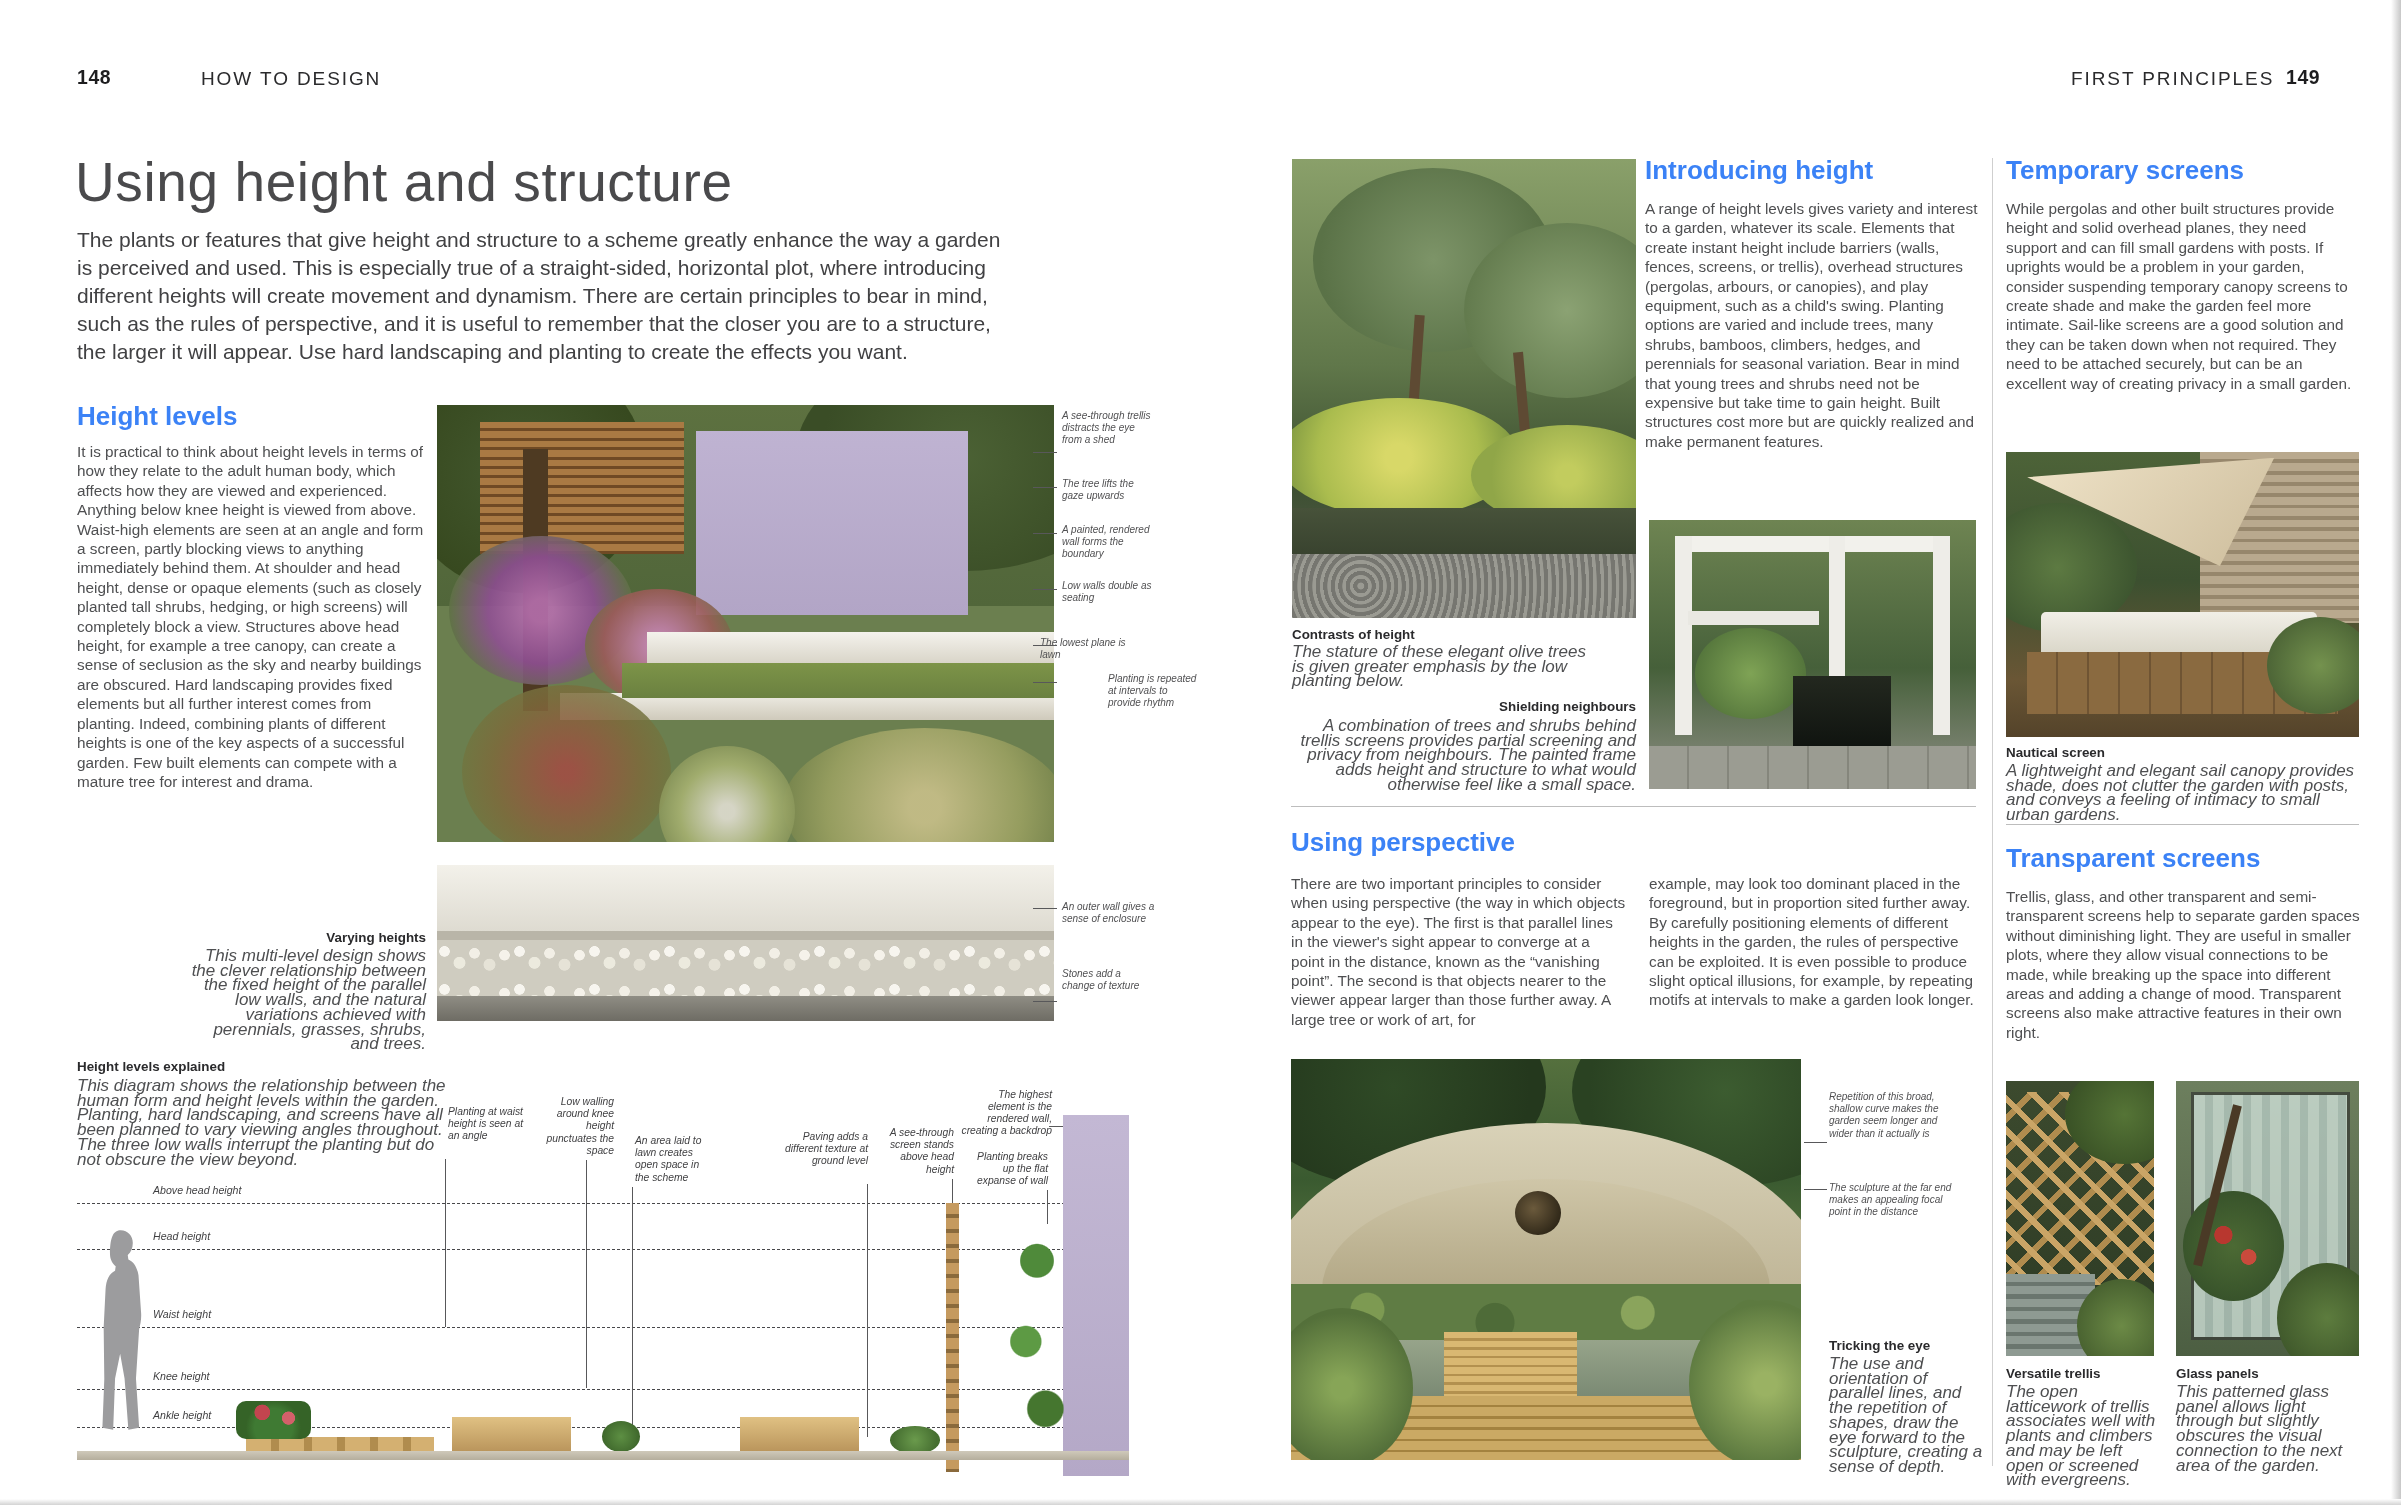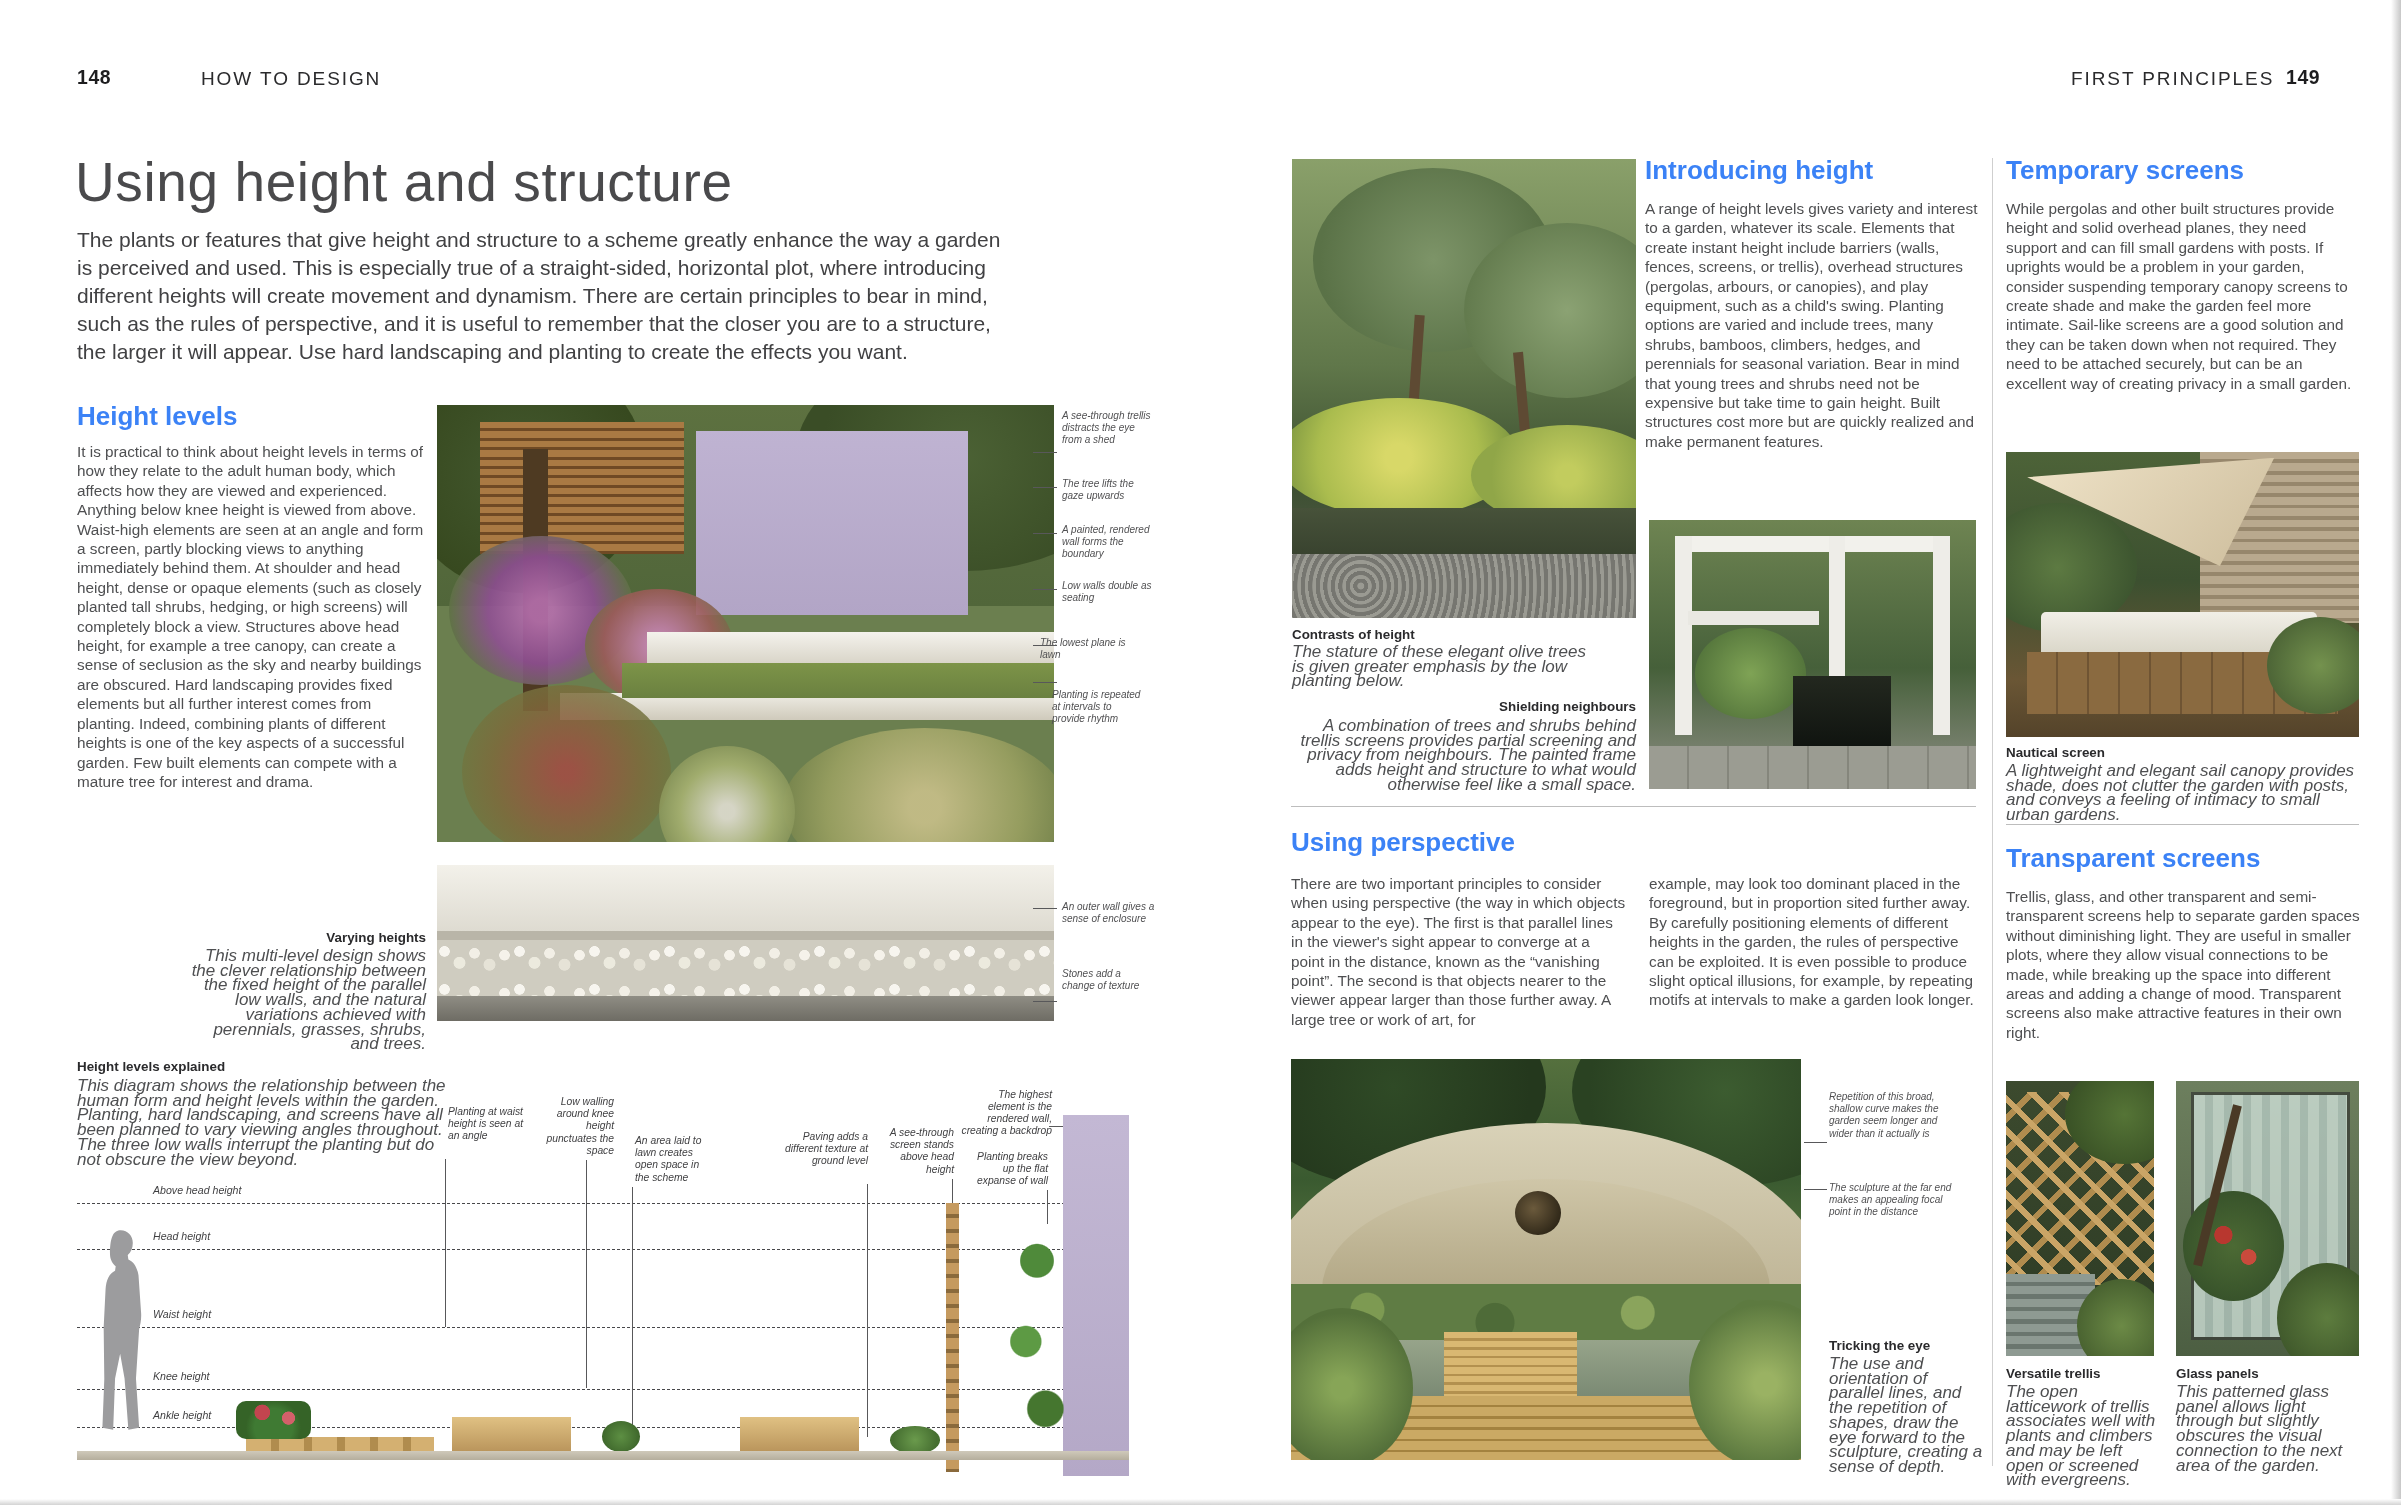--- a/index.html
+++ b/index.html
@@ -69,21 +69,21 @@
   <div class="abs ann" style="left:1062px;top:410px;width:94px;">A see-through trellis distracts the eye from a shed</div>
   <div class="abs leader-h" style="left:1033px;top:452px;width:24px;"></div>
   <div class="abs ann" style="left:1062px;top:478px;width:94px;">The tree lifts the gaze upwards</div>
   <div class="abs leader-h" style="left:1033px;top:487px;width:24px;"></div>
   <div class="abs ann" style="left:1062px;top:524px;width:94px;">A painted, rendered wall forms the boundary</div>
   <div class="abs leader-h" style="left:1033px;top:533px;width:24px;"></div>
   <div class="abs ann" style="left:1062px;top:580px;width:94px;">Low walls double as seating</div>
   <div class="abs leader-h" style="left:1033px;top:589px;width:24px;"></div>
   <div class="abs ann" style="left:1040px;top:637px;width:100px;">The lowest plane is lawn</div>
   <div class="abs leader-h" style="left:1033px;top:645px;width:24px;"></div>
-  <div class="abs ann" style="left:1052px;top:673px;width:94px;margin-top:16px;">Planting is repeated at intervals to provide rhythm</div>
+  <div class="abs ann" style="left:1108px;top:673px;width:94px;">Planting is repeated at intervals to provide rhythm</div>
   <div class="abs leader-h" style="left:1033px;top:682px;width:24px;"></div>
 
   <div class="abs cap-title ra" style="left:188px;top:930px;width:238px;">Varying heights</div>
   <div class="abs cap-text ra" style="left:188px;top:949px;width:238px;">This multi-level design shows the clever relationship between the fixed height of the parallel low walls, and the natural variations achieved with perennials, grasses, shrubs, and trees.</div>
 
   <div class="abs photo" style="left:437px;top:865px;width:617px;height:156px;background:#e8e6df;">
     <div class="abs" style="left:0;top:0;width:100%;height:42%;background:linear-gradient(to bottom,#f3f1ea,#dedbd1);"></div>
     <div class="abs" style="left:0;top:42%;width:100%;height:6%;background:#b9b5a8;"></div>
     <div class="abs" style="left:0;top:48%;width:100%;height:36%;background:radial-gradient(circle at 10% 30%,#f7f5ef 0 5px,transparent 5.6px),radial-gradient(circle at 30% 60%,#eceade 0 5.6px,transparent 6.3px),radial-gradient(circle at 50% 35%,#f2efe6 0 5px,transparent 5.6px),radial-gradient(circle at 70% 65%,#e6e3d7 0 5.6px,transparent 6.3px),radial-gradient(circle at 90% 40%,#f5f2ea 0 5px,transparent 5.6px),#cfccc0;background-size:75px 38px;"></div>
     <div class="abs" style="left:0;top:84%;width:100%;height:16%;background:linear-gradient(to bottom,#8f8d84,#6e6c64);"></div>

